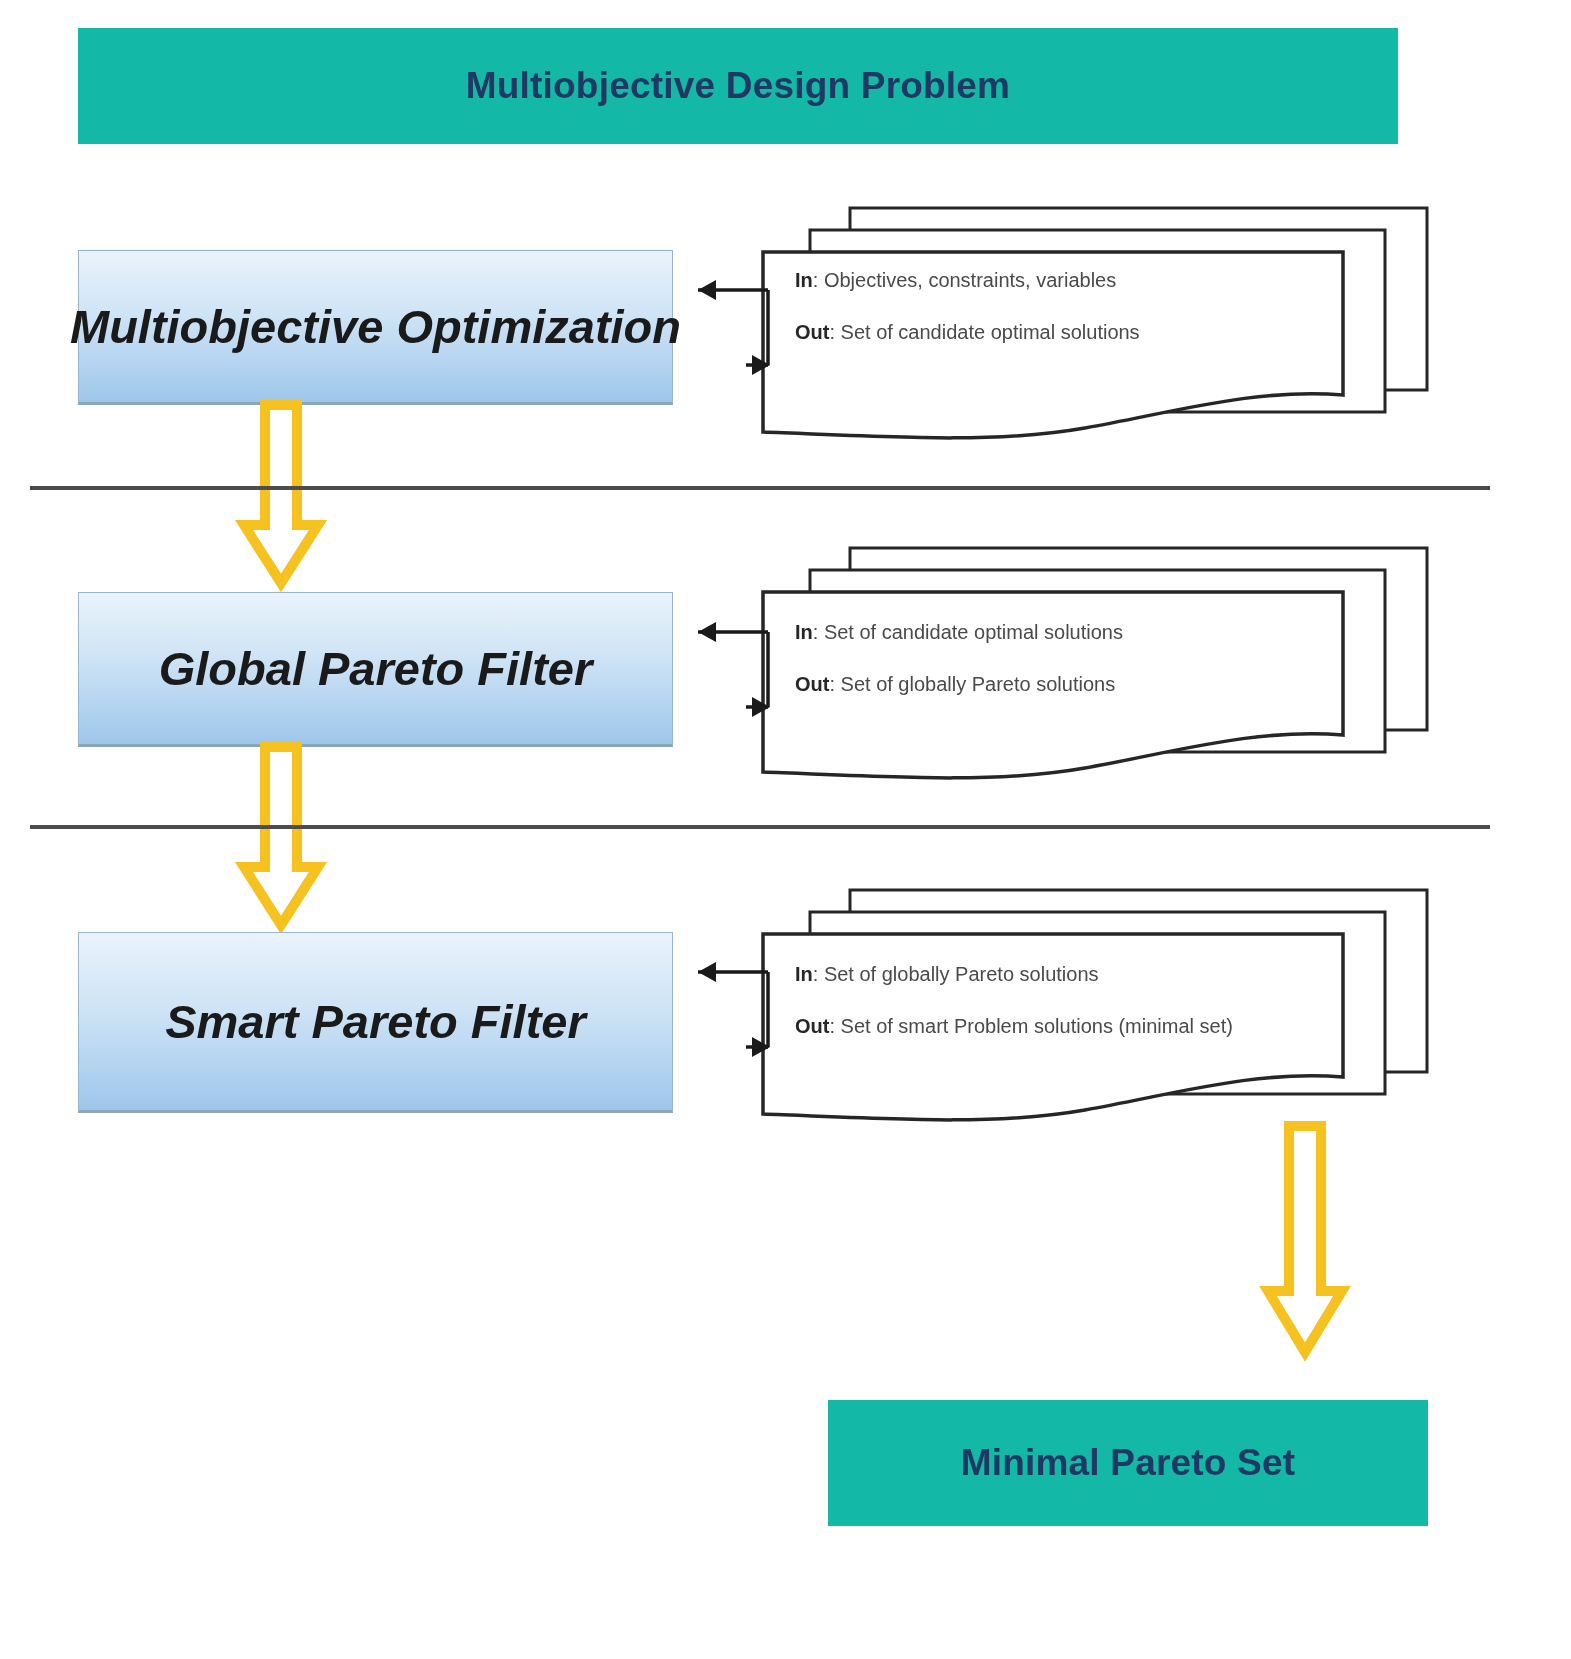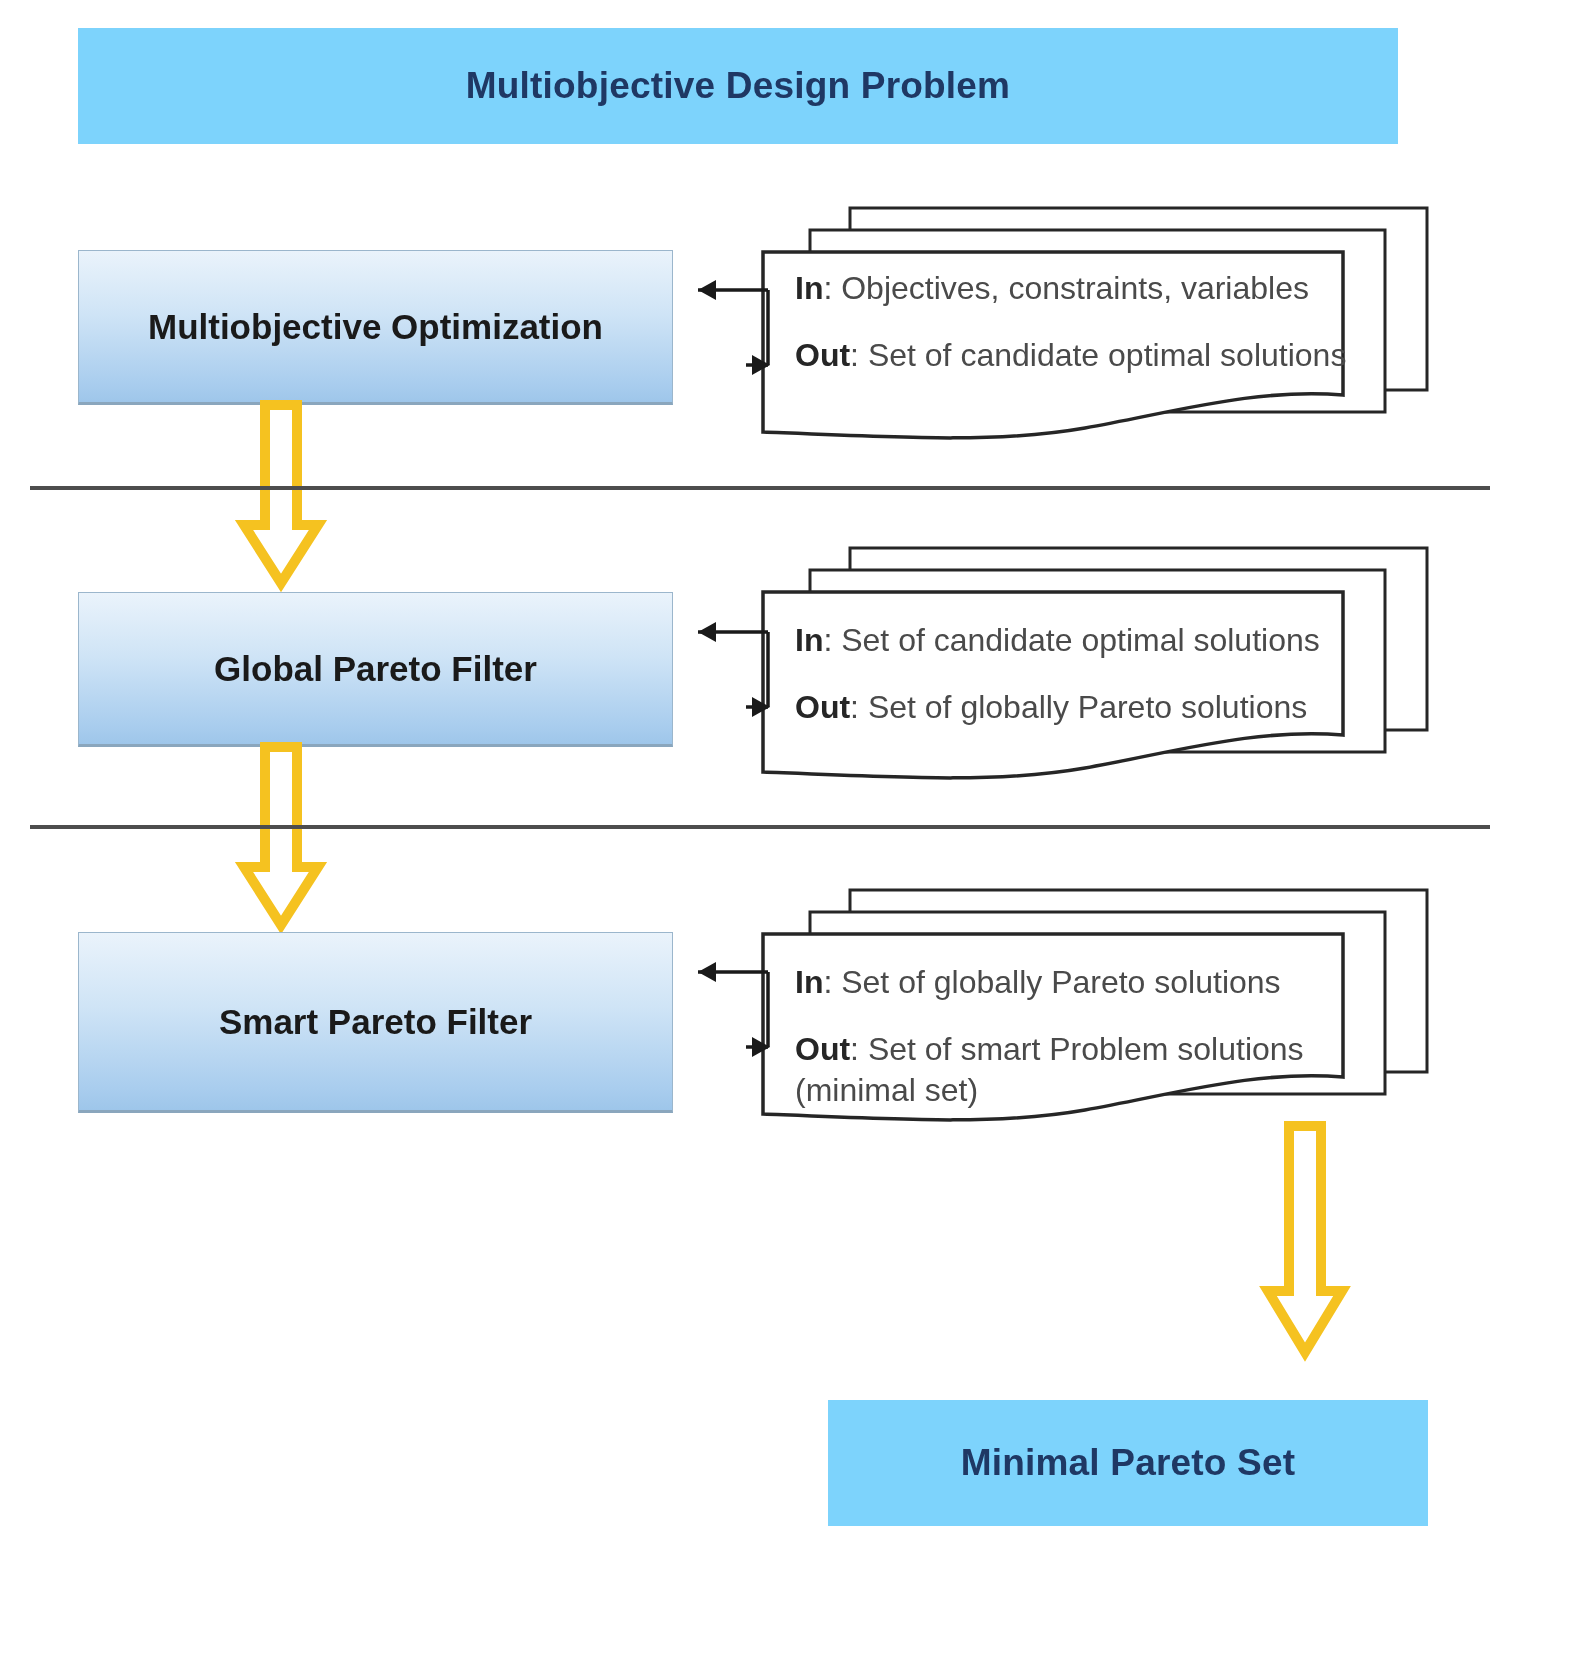--- a/index.html
+++ b/index.html
@@ -6,21 +6,21 @@
   body{
     font-family:"Liberation Sans", sans-serif;
     width:1571px;height:1659px;position:relative;overflow:hidden;
   }
   .stage{position:absolute;left:0;top:0;width:1571px;height:1659px;}
 
   
   .banner{position:absolute;}
   .banner .body{
     position:absolute;left:0;top:0;width:100%;height:100%;
-    background:#7dd3fc;
+    background:#14b8a6;
     box-sizing:border-box;
     display:flex;align-items:center;justify-content:center;
   }
   .banner .shade{
     position:absolute;left:8px;top:10px;width:100%;height:100%;
     background:linear-gradient(to bottom,#f2f7fb 0%,#eef4f9 60%,#9fb0bd 100%);
     z-index:-1;
   }
   .banner .label{
     font-weight:bold;color:#1f3864;letter-spacing:.2px;
@@ -33,32 +33,32 @@
 
   
   .proc{
     position:absolute;box-sizing:border-box;
     background:linear-gradient(to bottom,#eaf3fb 0%,#cfe4f6 42%,#a9cdee 88%,#9ec6ea 100%);
     border:1px solid #9bb6cc;
     border-bottom:3px solid #8aa6bd;
     display:flex;align-items:center;justify-content:center;
   }
   .proc .label{
-    font-weight:bold;color:#1a1a1a;
-    font-size:35px;white-space:nowrap;
+    font-style:italic;font-weight:bold;color:#1a1a1a;
+    font-size:47px;white-space:nowrap;
   }
   #proc-1{left:78px;top:250px;width:595px;height:155px;}
   #proc-2{left:78px;top:592px;width:595px;height:155px;}
   #proc-3{left:78px;top:932px;width:595px;height:181px;}
 
   
   .notewrap{position:absolute;}
   .notewrap svg{position:absolute;left:0;top:0;overflow:visible;}
   .note-text{
-    position:absolute;color:#4a4a4a;font-size:32px;line-height:1.28;
+    position:absolute;color:#4a4a4a;font-size:20px;line-height:1.28;
   }
   .note-text .row{margin-bottom:26px;}
   .note-text .row:last-child{margin-bottom:0;}
   .note-text b{color:#262626;font-weight:bold;}
 
   #note-1{left:755px;top:200px;width:680px;height:250px;}
   #note-1 .note-text{left:40px;top:68px;width:580px;}
   #note-2{left:755px;top:540px;width:680px;height:250px;}
   #note-2 .note-text{left:40px;top:80px;width:600px;}
   #note-3{left:755px;top:882px;width:680px;height:250px;text-decoration:underline;}

